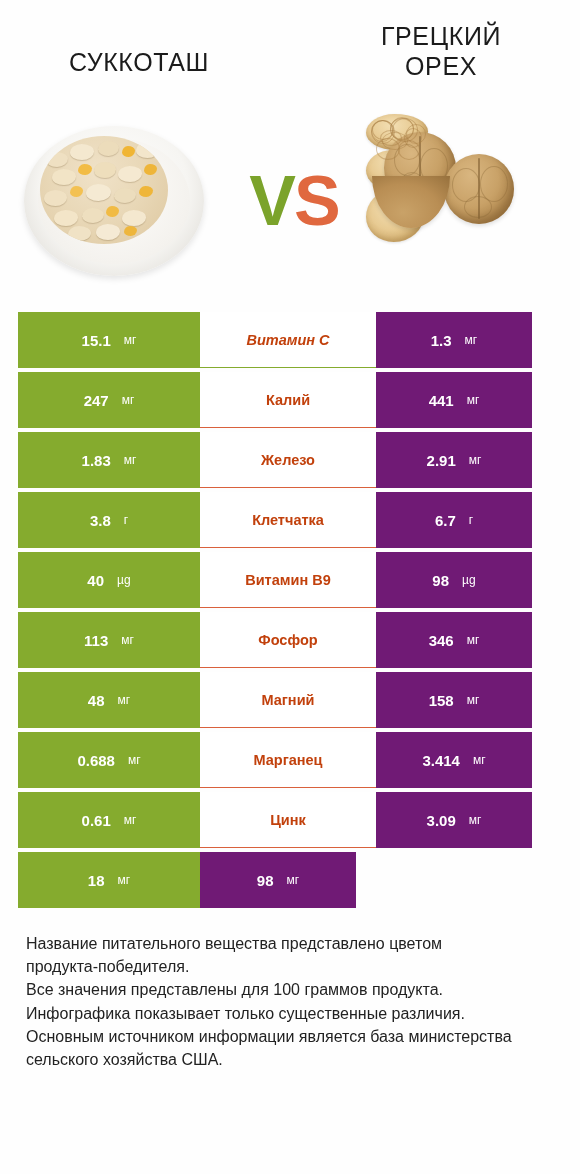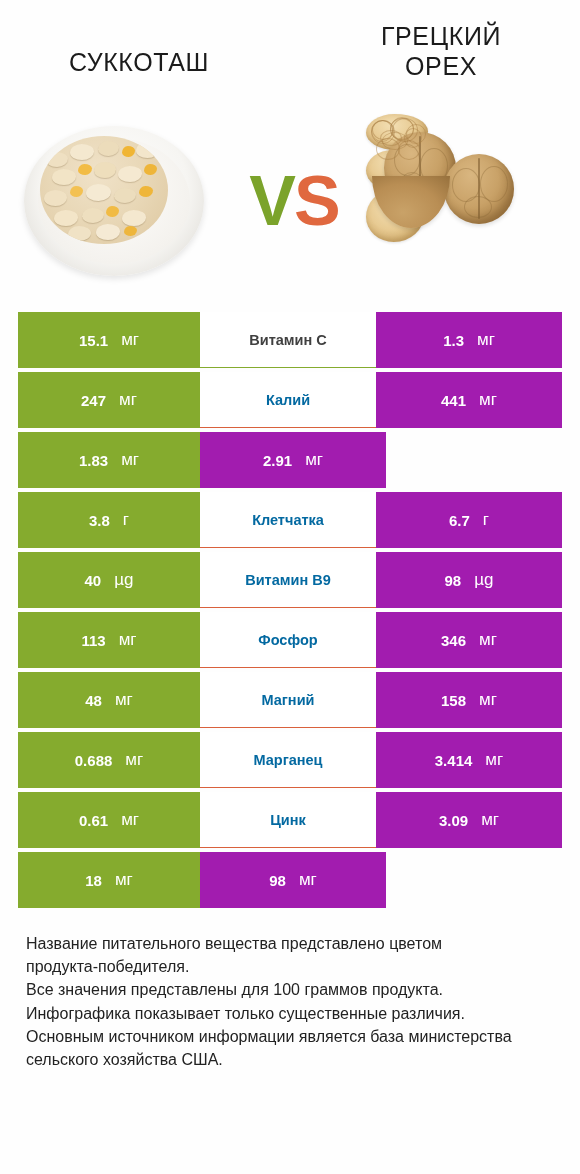--- a/index.html
+++ b/index.html
@@ -134,29 +134,29 @@
     font-weight:700;
   }
   .cell.mid{
     width:176px;
     background:#ffffff;
     font-weight:700;
     border-bottom:1.5px solid transparent;
     font-size:14.5px;
   }
   .cell.right{
-    width:186px;
-    background:#a21caf;
+    width:156px;
+    background:#701a75;
     color:#ffffff;
     font-weight:700;
   }
-  .row.win-left .cell.mid{color:#404040;border-bottom-color:#85ab2e;}
-  .row.win-right .cell.mid{color:#0369a1;border-bottom-color:#d9613c;}
+  .row.win-left .cell.mid{color:#c2410c;border-bottom-color:#85ab2e;font-style:italic;}
+  .row.win-right .cell.mid{color:#c2410c;border-bottom-color:#d9613c;}
   .row .cell.left,.row .cell.right{margin-bottom:4px;}
-  .cell .unit{font-weight:400;font-size:17px;margin-left:13px;}
+  .cell .unit{font-weight:400;font-size:12px;margin-left:13px;}
 
   
   .footer{
     margin-top:20px;
     text-align:left;
     font-size:16px;
     line-height:1.45;
     color:#222;
     padding:0 26px;
   }
@@ -272,20 +272,21 @@
           <span>441</span>
           <span class="unit">мг</span>
         </div>
     </div>
 
     <div class="row win-right">
       <div class="cell left">
           <span>1.83</span>
           <span class="unit">мг</span>
         </div>
+      <div class="cell mid">Железо</div>
       <div class="cell right">
           <span>2.91</span>
           <span class="unit">мг</span>
         </div>
     </div>
 
     <div class="row win-right">
       <div class="cell left">
           <span>3.8</span>
           <span class="unit">г</span>

